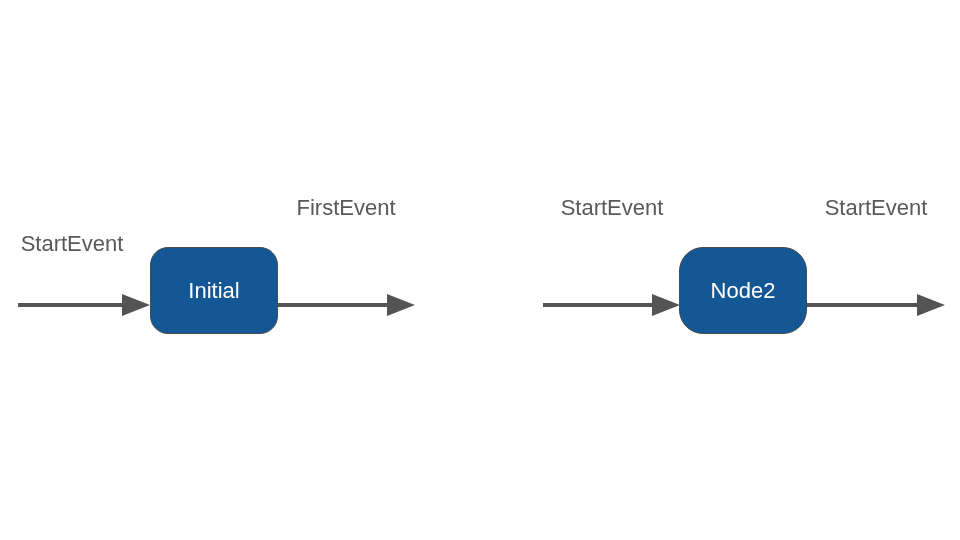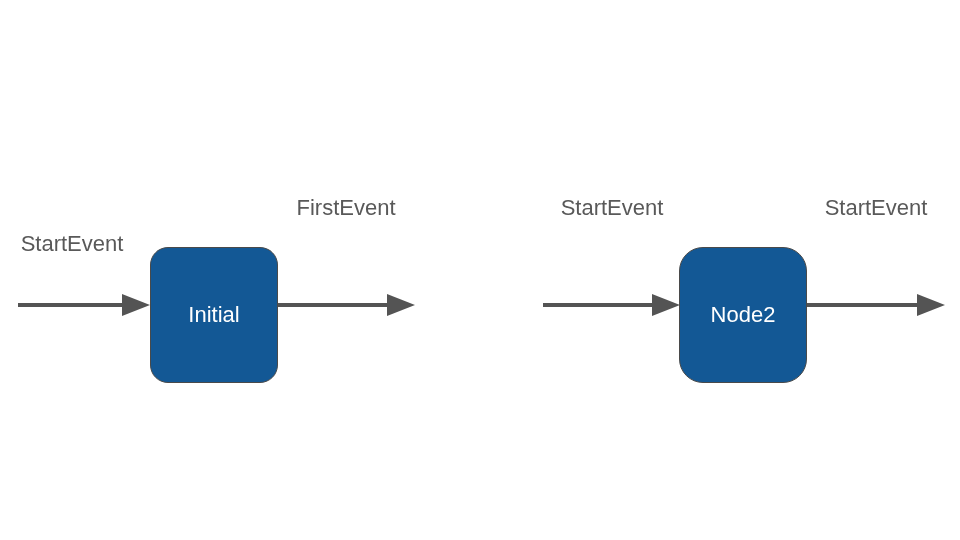--- a/index.html
+++ b/index.html
@@ -50,21 +50,21 @@
     border-top: 11px solid transparent;
     border-bottom: 11px solid transparent;
     border-left: 28px solid var(--arrow-color, #545454);
   }
 
   
   .node {
     position: absolute;
     top: 247px;
     width: 128px;
-    height: 136px;
+    height: 87px;
     box-sizing: border-box;
     background: var(--node-fill, #135895);
     border: 1.5px solid var(--node-border, #4a4a4a);
     border-radius: 18px;
     display: flex;
     align-items: center;
     justify-content: center;
   }
   .node.n0 { left: 150px; }
   .node.n1 { left: 415px; }

